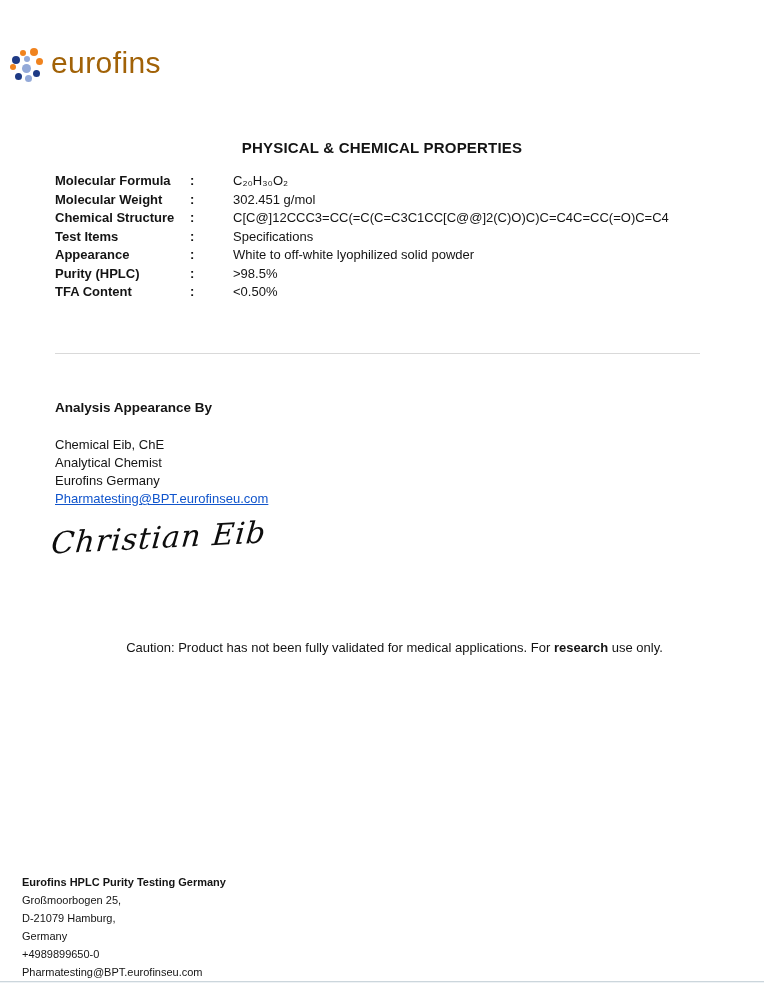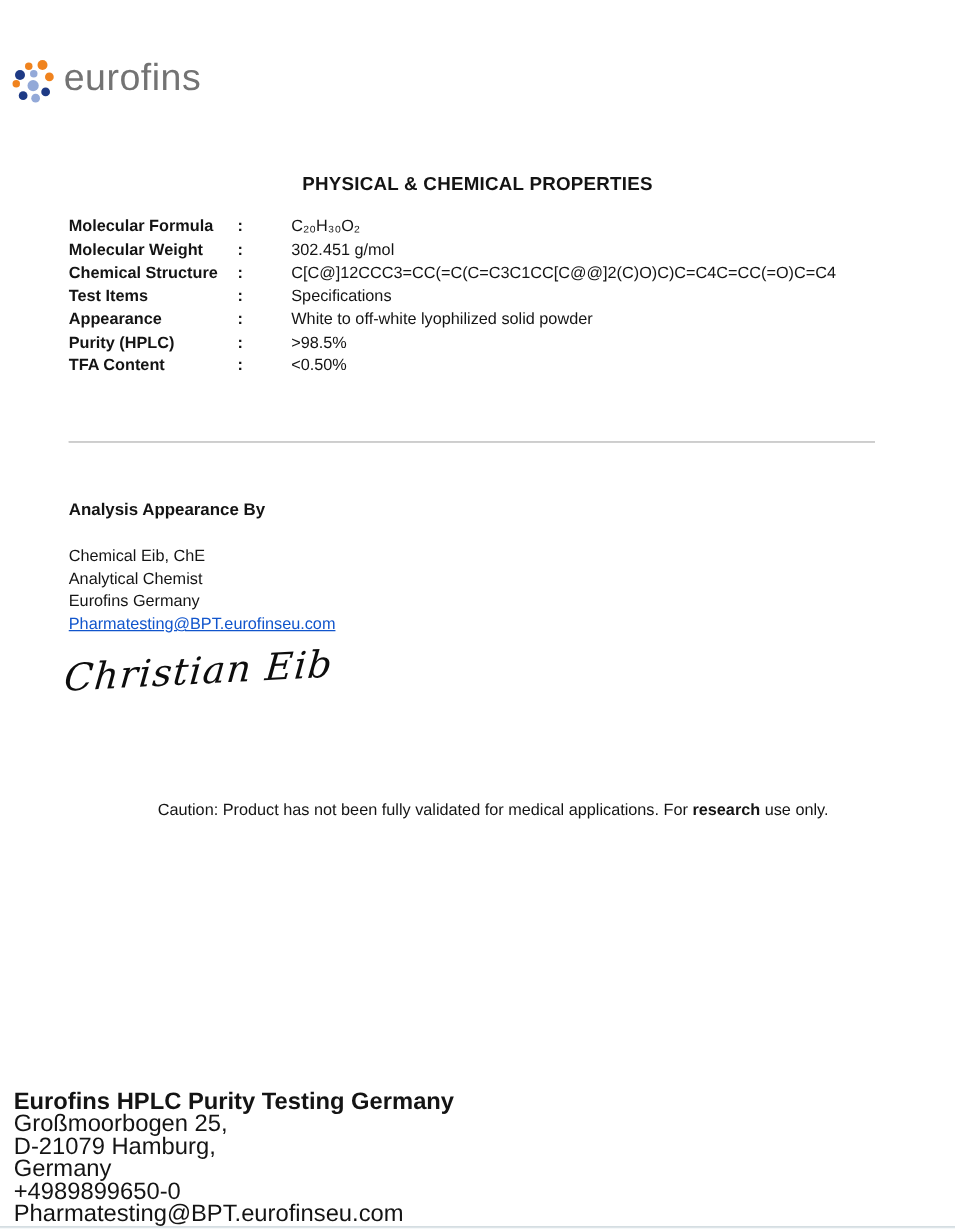--- a/index.html
+++ b/index.html
@@ -20,21 +20,21 @@
   .dot.o2 { left:20px; top:0px;  width:8px; height:8px; background:#F0831E; }
   .dot.o3 { left:26px; top:10px; width:7px; height:7px; background:#F0831E; }
   .dot.o4 { left:0px;  top:16px; width:6px; height:6px; background:#F0831E; }
   .dot.n1 { left:2px;  top:8px;  width:8px; height:8px; background:#1E3A85; }
   .dot.n2 { left:23px; top:22px; width:7px; height:7px; background:#1E3A85; }
   .dot.n3 { left:5px;  top:25px; width:7px; height:7px; background:#1E3A85; }
   .dot.l1 { left:14px; top:8px;  width:6px; height:6px; background:#93A9D8; }
   .dot.l2 { left:12px; top:16px; width:9px; height:9px; background:#93A9D8; }
   .dot.l3 { left:15px; top:27px; width:7px; height:7px; background:#93A9D8; }
   .logo-text {
-    font-size: 30px; color: #737373; margin-left: 4px;
+    font-size: 30px; color: #a16207; margin-left: 4px;
     letter-spacing: 0.4px; line-height: 37px; font-weight: normal;
   }
 
   
   .title {
     position: absolute; top: 139px; left: 0; width: 100%;
     text-align: center; font-size: 15px; font-weight: bold; letter-spacing: 0.2px;
   }
 
   
@@ -59,21 +59,21 @@
     font-family: "DejaVu Serif", serif; font-style: italic;
     font-size: 30px; color: #0d0d0d;
     transform: skewX(-8deg) rotate(-3deg);
     white-space: nowrap; letter-spacing: 1px;
   }
 
   
   .caution { position: absolute; top: 640px; left: 0; width: 100%; text-align: center; font-size: 13px; padding-left: 25px; }
 
   
-  .footer { position: absolute; top: 873px; left: 11px; font-size: 19px; line-height: 18px; }
+  .footer { position: absolute; top: 873px; left: 22px; font-size: 11px; line-height: 18px; }
   .footer-company { font-weight: bold; }
 
   .bottom-edge {
     position: absolute; bottom: 0; left: 0; width: 100%; height: 2px;
     background: #eef2f5; border-top: 1px solid #ccd6dc;
   }
 </style>
 </head>
 <body>
 

